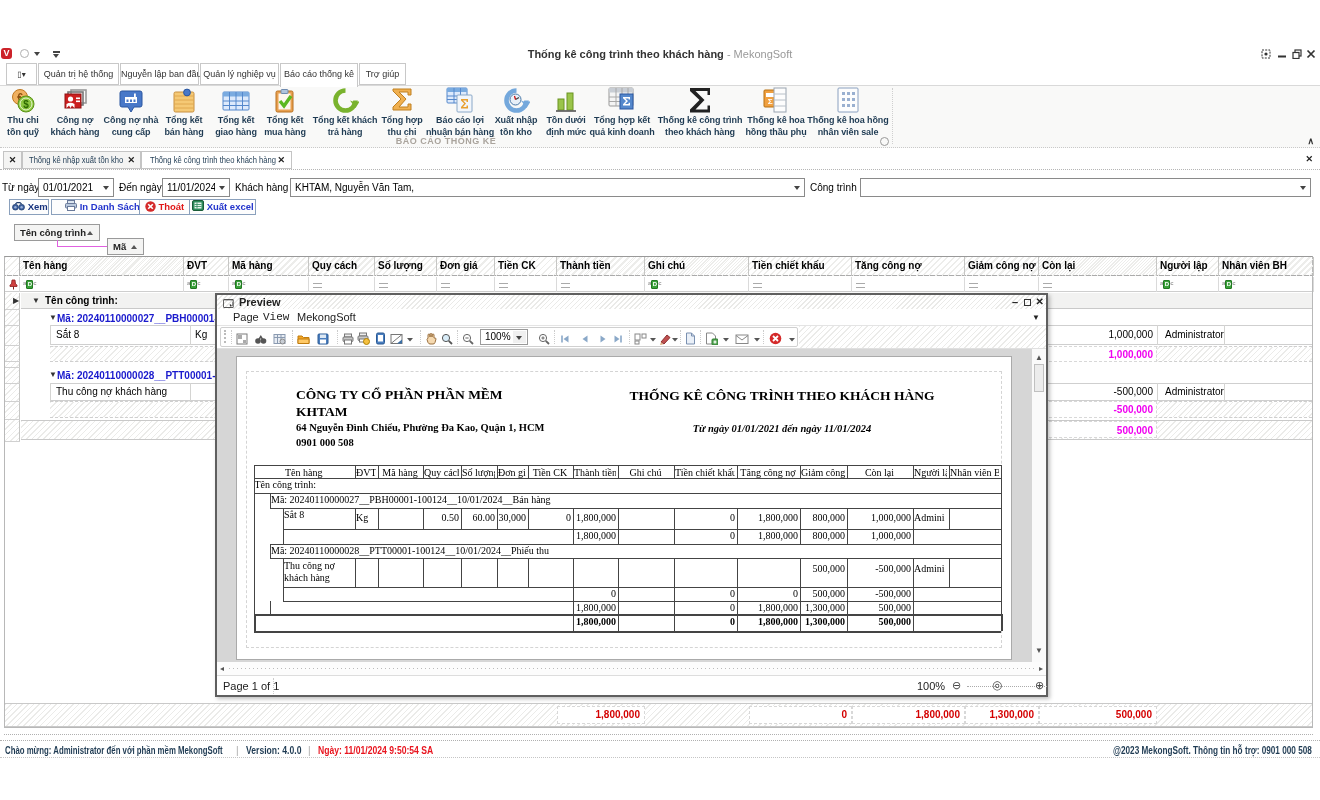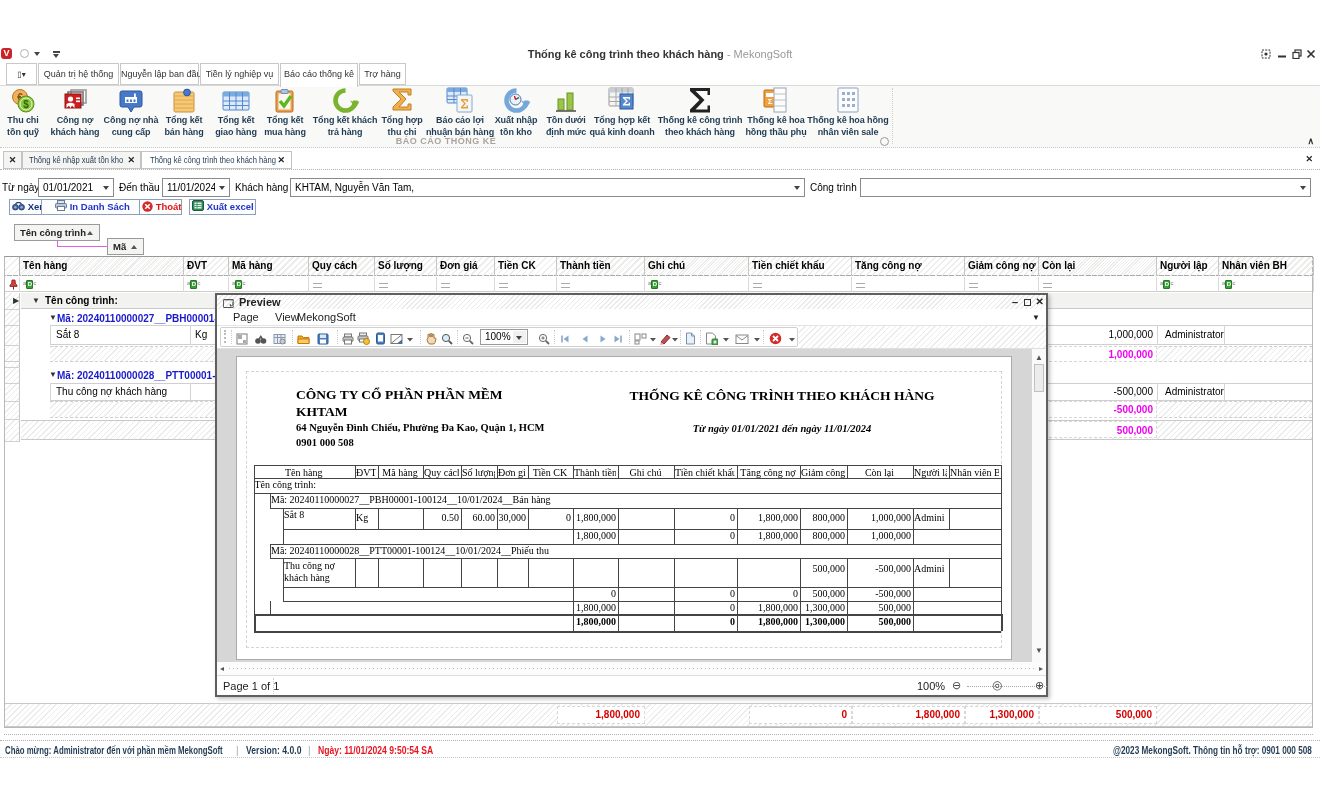--- a/index.html
+++ b/index.html
@@ -95,23 +95,23 @@
     <rect x="1" y="3.5" width="6" height="6" fill="#fff" stroke="#333" stroke-width="1.2"></rect>
   </svg>
 <svg class="abs" style="left:1306px; top:49px;" width="10" height="10">
     <path d="M1.5 1.5 L8.5 8.5 M8.5 1.5 L1.5 8.5" stroke="#333" stroke-width="1.7"></path>
   </svg>
 
 <div id="mt-line"></div>
 <div class="mtab" style="left:6px; width:31px;"><span style="font-size:8px;">▯▾</span></div>
 <div class="mtab" style="left:38px; width:81px;">Quản trị hệ thống</div>
 <div class="mtab" style="left:120px; width:79px;">Nguyễn lập ban đầu</div>
-<div class="mtab" style="left:200px; width:79px;">Tiền lý nghiệp vụ</div>
+<div class="mtab" style="left:200px; width:79px;">Quản lý nghiệp vụ</div>
 <div class="mtab active" style="left:280px; width:78px; background:#fff;">Báo cáo thống kê</div>
-<div class="mtab" style="left:359px; width:47px;">Trợ hàng</div>
+<div class="mtab" style="left:359px; width:47px;">Trợ giúp</div>
 
 <div id="ribbon">
   <div id="rgrouplabel">BÁO CÁO THỐNG KÊ</div>
   <div id="rsep"></div>
   <div class="abs" style="right:6px; top:50px; font-size:9px; color:#333; font-weight:bold;">∧</div>
   <div class="abs" style="left:880px; top:51px; width:9px; height:9px; border:1px solid #999; border-radius:50%;"></div>
   <div id="ribbon-items">
       <div class="ritem" style="left: -3px; width: 52px;"><div class="ric">
           <svg width="26" height="26" viewBox="0 0 26 26">
             <circle cx="10" cy="9" r="7.5" fill="#f0b060" stroke="#c07820"></circle>
@@ -248,42 +248,42 @@
     <span class="dx" style="position:absolute;right:5px;top:0;">✕</span>
   </div>
 <div class="dtab active" style="left:141px; width:151px;">
     <span style="position:absolute;left:8px;top:0;transform:scaleX(0.8);transform-origin:left;">Thống kê công trình theo khách hàng</span>
     <span class="dx" style="position:absolute;right:6px;top:0;">✕</span>
   </div>
 <div class="dx abs" style="right:7px; top:154px;">✕</div>
 
 <span class="flabel" style="left:2px;">Từ ngày</span>
 <div class="fcombo" style="left:38px; width:76px;">01/01/2021<span class="cbtn"></span></div>
-<span class="flabel" style="left:119px;">Đến thầu</span>
+<span class="flabel" style="left:119px;">Đến ngày</span>
 <div class="fcombo" style="left:162px; width:68px;">11/01/2024<span class="cbtn"></span></div>
 <span class="flabel" style="left:235px;">Khách hàng</span>
 <div class="fcombo" style="left:290px; width:515px;">KHTAM, Nguyễn Văn Tam,<span class="cbtn"></span></div>
 <span class="flabel" style="left:810px;">Công trình</span>
 <div class="fcombo" style="left:860px; width:451px;">
     <span class="cbtn"></span>
   </div>
 
 <div class="tbtn" style="left:9px; width:40px; color:#16327e;"><svg width="13" height="10" viewBox="0 0 13 10" style="vertical-align:-1px;">
       <circle cx="3.4" cy="6.2" r="2.9" fill="#3c5f9e" stroke="#24406e" stroke-width="0.7"></circle>
       <circle cx="9.6" cy="6.2" r="2.9" fill="#3c5f9e" stroke="#24406e" stroke-width="0.7"></circle>
       <circle cx="3.4" cy="6.2" r="1.2" fill="#9ab0d8"></circle>
       <circle cx="9.6" cy="6.2" r="1.2" fill="#9ab0d8"></circle>
       <path d="M3.4 3.2 L5 1.6 h3 L9.6 3.2" stroke="#24406e" fill="none" stroke-width="1.2"></path>
     </svg> Xem</div>
-<div class="tbtn" style="left:41px; width:103px; color:#2233cc;"><svg width="12" height="11" viewBox="0 0 12 11" style="vertical-align:-1px;">
+<div class="tbtn" style="left:51px; width:103px; color:#2233cc;"><svg width="12" height="11" viewBox="0 0 12 11" style="vertical-align:-1px;">
       <rect x="2.5" y="0.5" width="7" height="3" fill="#dde6f0" stroke="#6a7a9a"></rect>
       <rect x="0.5" y="3.5" width="11" height="4.5" rx="1" fill="#b9c8dc" stroke="#6a7a9a"></rect>
       <rect x="2.5" y="6.5" width="7" height="4" fill="#fff" stroke="#6a7a9a"></rect>
     </svg> In Danh Sách</div>
-<div class="tbtn" style="left:139px; width:43px; color:#e01616;"><svg width="11" height="11" viewBox="0 0 11 11" style="vertical-align:-2px;">
+<div class="tbtn" style="left:139px; width:51px; color:#e01616;"><svg width="11" height="11" viewBox="0 0 11 11" style="vertical-align:-2px;">
       <circle cx="5.5" cy="5.5" r="5.2" fill="#d42a2a"></circle>
       <path d="M3.2 3.2 L7.8 7.8 M7.8 3.2 L3.2 7.8" stroke="#fff" stroke-width="1.6"></path>
     </svg> Thoát</div>
 <div class="tbtn" style="left:189px; width:67px; color:#2233cc;"><svg width="12" height="11" viewBox="0 0 12 11" style="vertical-align:-1px;">
       <rect x="0.5" y="0.5" width="11" height="10" rx="1.5" fill="#2e8a5a" stroke="#1a5c38"></rect>
       <rect x="2.5" y="2.5" width="7" height="6" fill="#eaf5ee"></rect>
       <path d="M2.5 4.5 h7 M2.5 6.5 h7 M5 2.5 v6" stroke="#2e8a5a" stroke-width="0.8"></path>
     </svg> Xuất excel</div>
 
 <div class="gbox" style="left:14px; top:224px; width:86px;">Tên công trình<span class="sortarr"></span></div>
@@ -436,21 +436,21 @@
 <div id="preview">
   <div id="pv-title">
     <span class="abs" style="left:6px; top:1px; font-size:10px;">🗔</span>
     <span class="abs" style="left:22px; top:1px;">Preview</span>
     <span class="abs" style="right:28px; top:1px; font-weight:bold;">–</span>
     <span class="abs" style="right:15px; top:4px; width:7px; height:7px; border:1px solid #333;"></span>
     <span class="abs" style="right:2px; top:1px; font-weight:bold; font-size:10px;">✕</span>
   </div>
   <div id="pv-menu">
     <span class="abs" style="left:16px; top:2px;">Page</span>
-    <span class="abs" style="left:58px; top:2px;">View</span>
+    <span class="abs" style="left:46px; top:2px;font-family:Liberation Mono, monospace;">View</span>
     <span class="abs" style="left:80px; top:2px;">MekongSoft</span>
     <span class="abs" style="right:6px; top:4px; font-size:8px;">▼</span>
   </div>
   <div id="pv-tool">
     <div class="abs" style="left:3px; top:1px; width:578px; height:20px; background:#fff; border:1px solid #d0d0d0; border-radius:2px;"></div>
     <div class="abs" style="left:7px; top:4px; width:1px; height:13px; border-left:2px dotted #bbb;"></div>
     <div id="pv-icons">
         <div style="position: absolute; left: 19px; top: 5px; width: 13px; height: 13px;"><svg width="12" height="12">
             <rect x="1" y="1" width="10" height="10" fill="none" stroke="#7a7a7a"></rect>
             <rect x="2" y="2" width="4" height="4" fill="#aaa"></rect>

